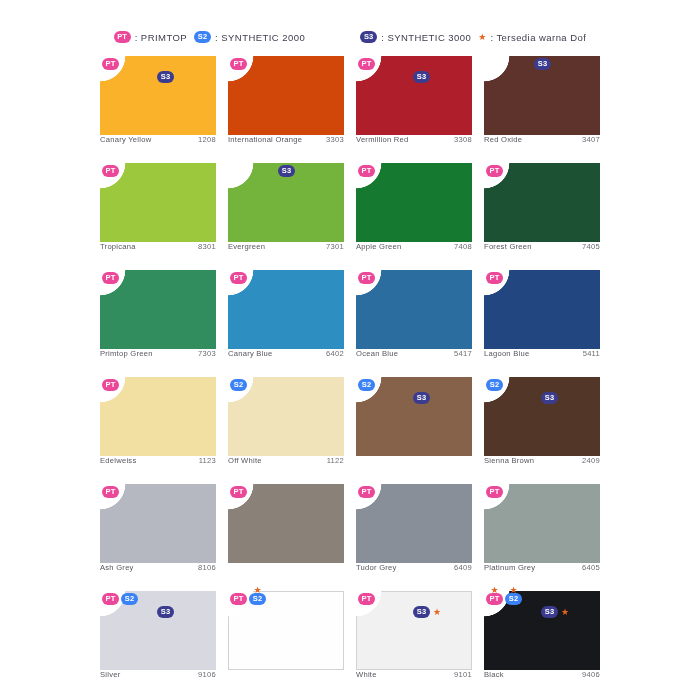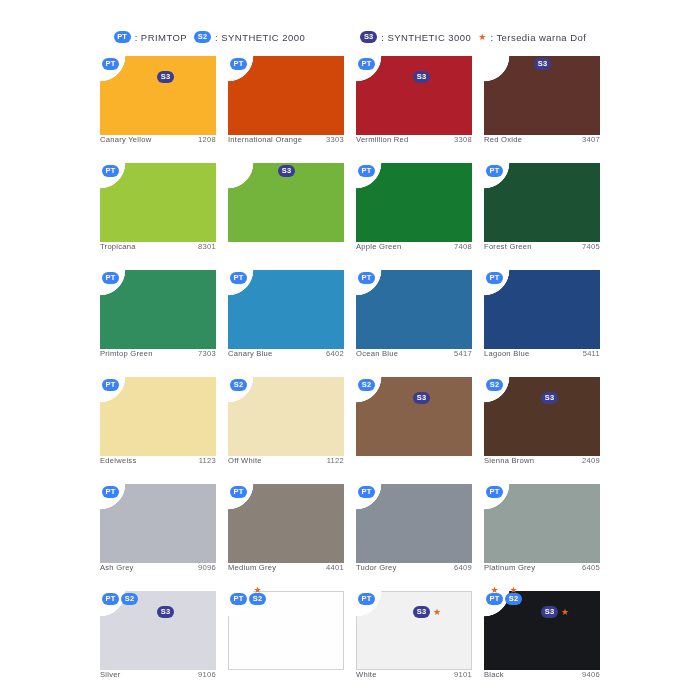--- a/index.html
+++ b/index.html
@@ -43,21 +43,21 @@
     width: 17px;
     height: 12px;
     border-radius: 6px;
     color: #ffffff;
     font-size: 7.5px;
     font-weight: bold;
     letter-spacing: 0.2px;
     line-height: 1;
     box-sizing: border-box;
   }
-  .badge.pt { background: #3b82f6; }
+  .badge.pt { background: #ec4899; }
   .badge.s2 { background: #3b82f6; }
   .badge.s3 { background: #3B3C8F; margin-left: 48px; }
 
   .star {
     color: #E8631B;
     font-size: 9px;
     line-height: 1;
     display: inline-block;
   }
 
@@ -249,20 +249,24 @@
       <div class="swatch-wrap">
         <div class="swatch" style="background: rgb(116, 180, 60);"></div>
         <div class="badges">
           <div class="badge-row">
             <span class="badge-holder">
               <span class="badge s3">S3</span>
             </span>
           </div>
         </div>
       </div>
+      <div class="caption">
+        <span class="name">Evergreen</span>
+        <span class="code">7301</span>
+      </div>
     </div>
     <div class="cell">
       <div class="swatch-wrap">
         <div class="swatch" style="background: rgb(21, 121, 47);"></div>
         <div class="badges">
           <div class="badge-row">
             <span class="badge-holder">
               <span class="badge pt">PT</span>
             </span>
           </div>
@@ -429,37 +433,33 @@
         <div class="badges">
           <div class="badge-row">
             <span class="badge-holder">
               <span class="badge pt">PT</span>
             </span>
           </div>
         </div>
       </div>
       <div class="caption">
         <span class="name">Ash Grey</span>
-        <span class="code">9096</span>
+        <span class="code">8106</span>
       </div>
     </div>
     <div class="cell">
       <div class="swatch-wrap">
         <div class="swatch" style="background: rgb(138, 129, 121);"></div>
         <div class="badges">
           <div class="badge-row">
             <span class="badge-holder">
               <span class="badge pt">PT</span>
             </span>
           </div>
         </div>
-      </div>
-      <div class="caption">
-        <span class="name">Medium Grey</span>
-        <span class="code">4401</span>
       </div>
     </div>
     <div class="cell">
       <div class="swatch-wrap">
         <div class="swatch" style="background: rgb(137, 143, 153);"></div>
         <div class="badges">
           <div class="badge-row">
             <span class="badge-holder">
               <span class="badge pt">PT</span>
             </span>

